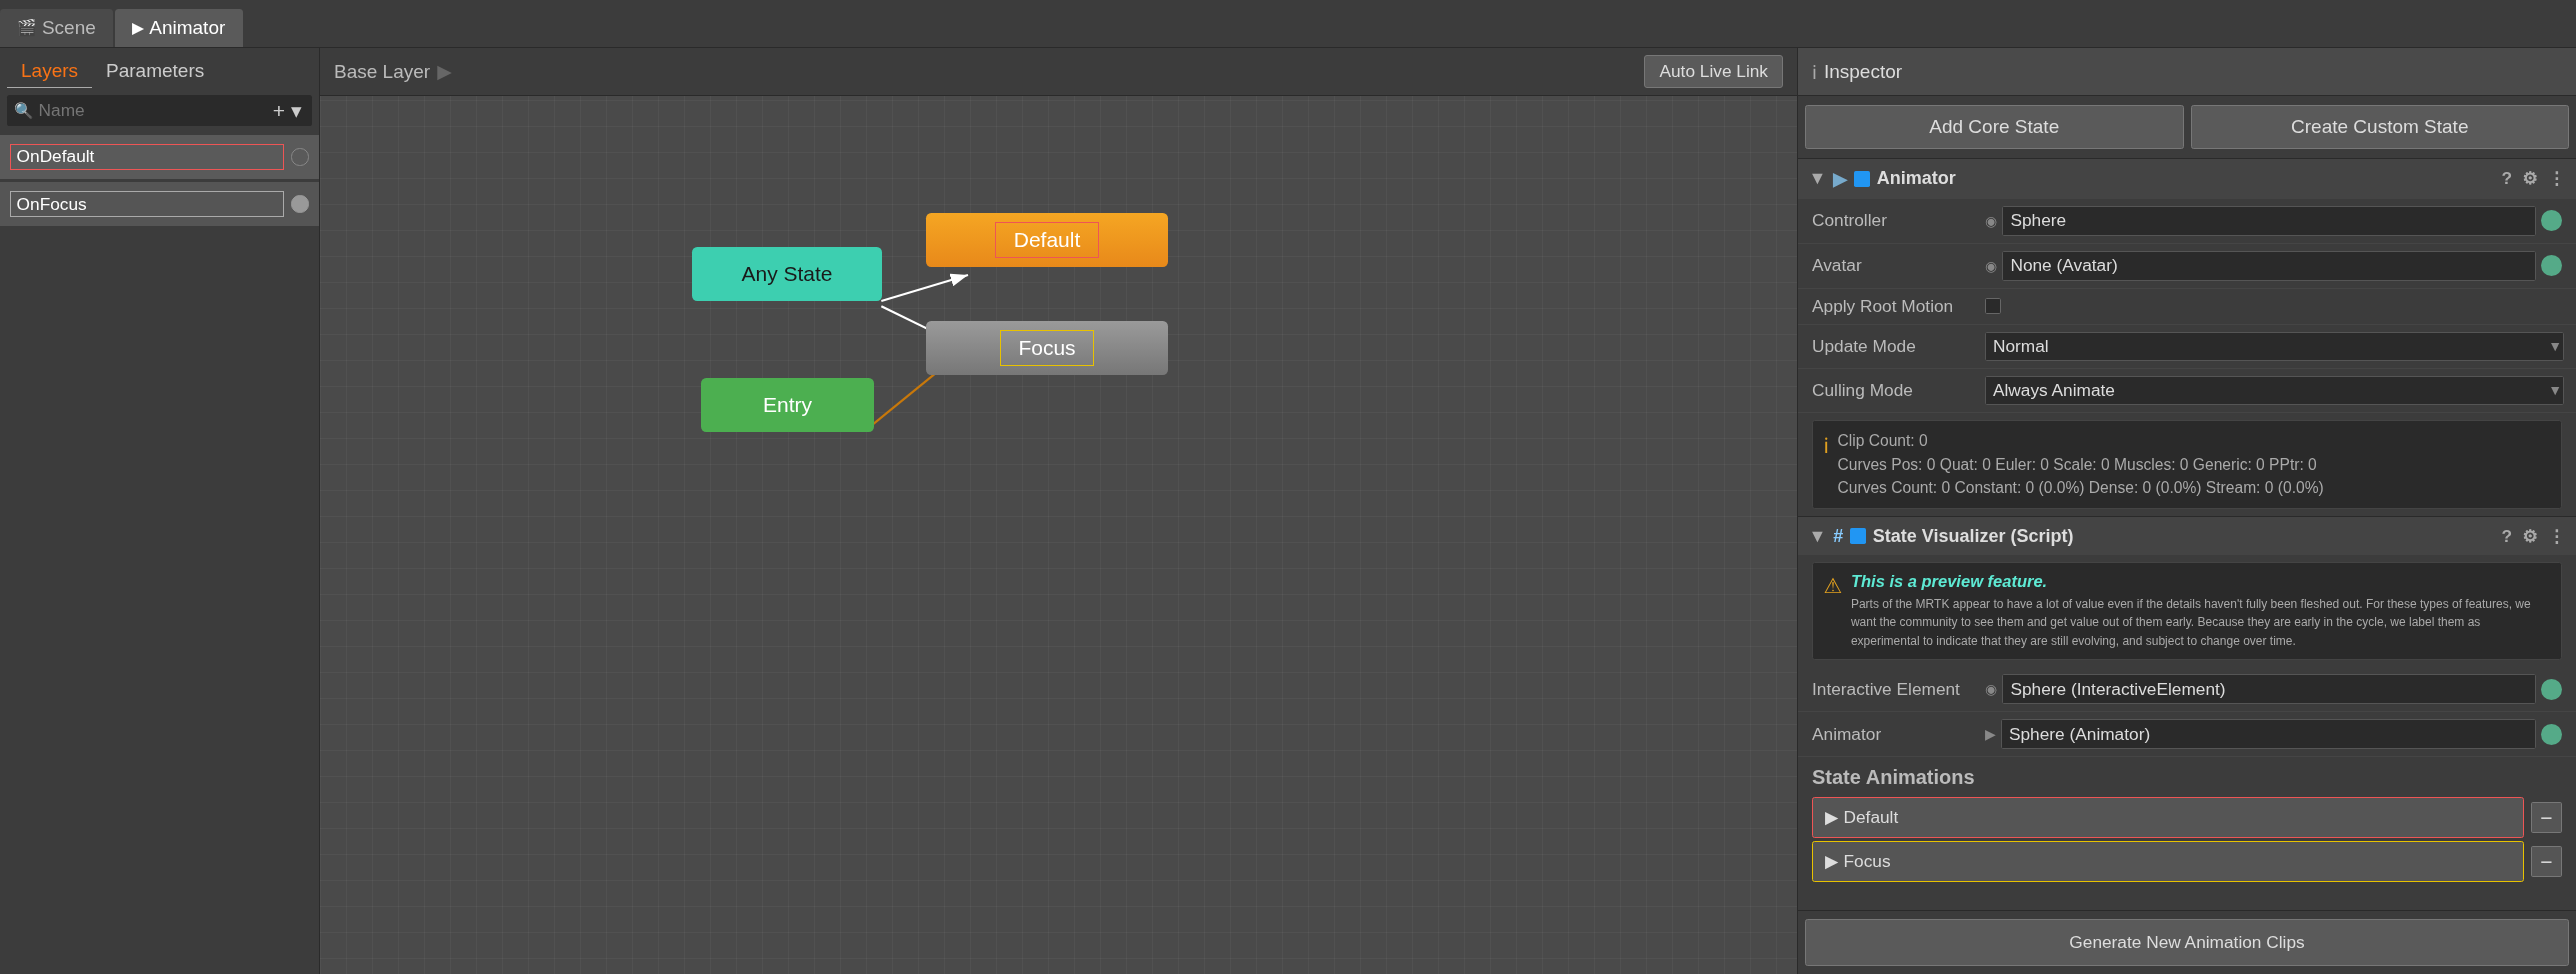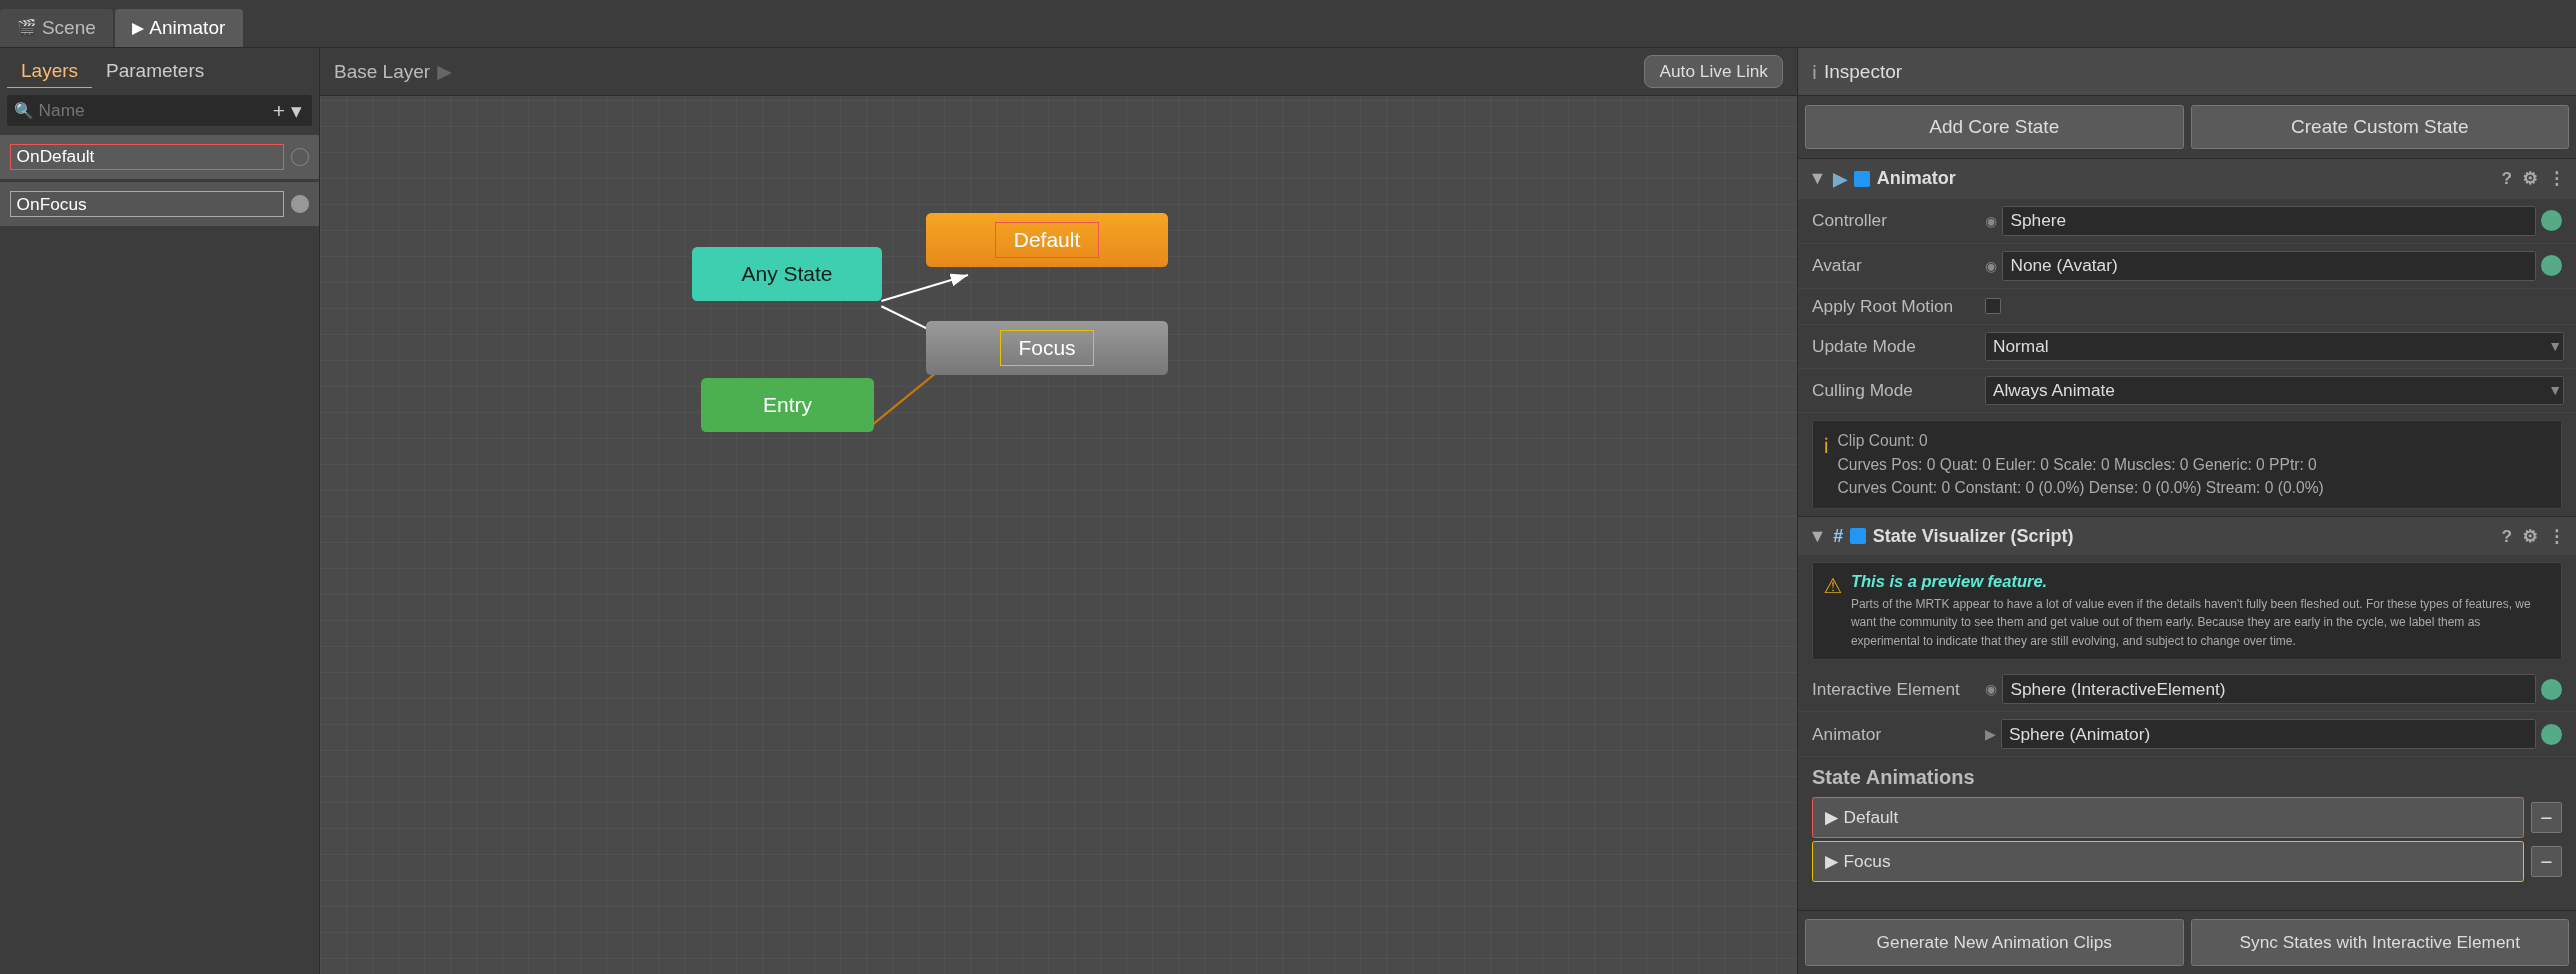--- a/index.html
+++ b/index.html
@@ -68,21 +68,21 @@
     }
     .panel-tab {
       padding: 5.2px 14px;
       font-size: 19px;
       color: #ccc;
       cursor: pointer;
       border-bottom: 1.7px solid transparent;
     }
     .panel-tab.active {
       border-bottom: 1.7px solid #aaa;
-      color: #fdba74;
+      color: #f97316;
     }
 
     .search-bar {
       display: flex;
       align-items: center;
       margin: 7px;
       background: #2a2a2a;
       border-radius: 2.6px;
       padding: 3.5px 7px;
       gap: 5.2px;
@@ -175,21 +175,21 @@
     }
     .breadcrumb-sep { margin: 0 7px; color: #666; }
     .auto-live-link-btn {
       margin-left: auto;
       background: #5a5a5a;
       border: 0.9px solid #777;
       color: #ddd;
       padding: 5.2px 14px;
       font-size: 17.3px;
       cursor: pointer;
-      border-radius: 8px;
+      border-radius: 3px;
     }
 
     
     .state-node {
       position: absolute;
       border-radius: 5.2px;
       display: flex;
       align-items: center;
       justify-content: center;
       font-size: 21px;
@@ -687,18 +687,17 @@
           <span>Focus</span>
         </button>
         <button class="state-anim-remove">−</button>
       </div>
     </div>
 
     <div class="spacer"></div>
 
     <div class="bottom-btn-row">
       <button class="bottom-btn">Generate New Animation Clips</button>
-      <button class="bottom-btn">Sync States with Interactive Element</button>
     </div>
   </div>
 
 </div>
 
 
 </body></html>

